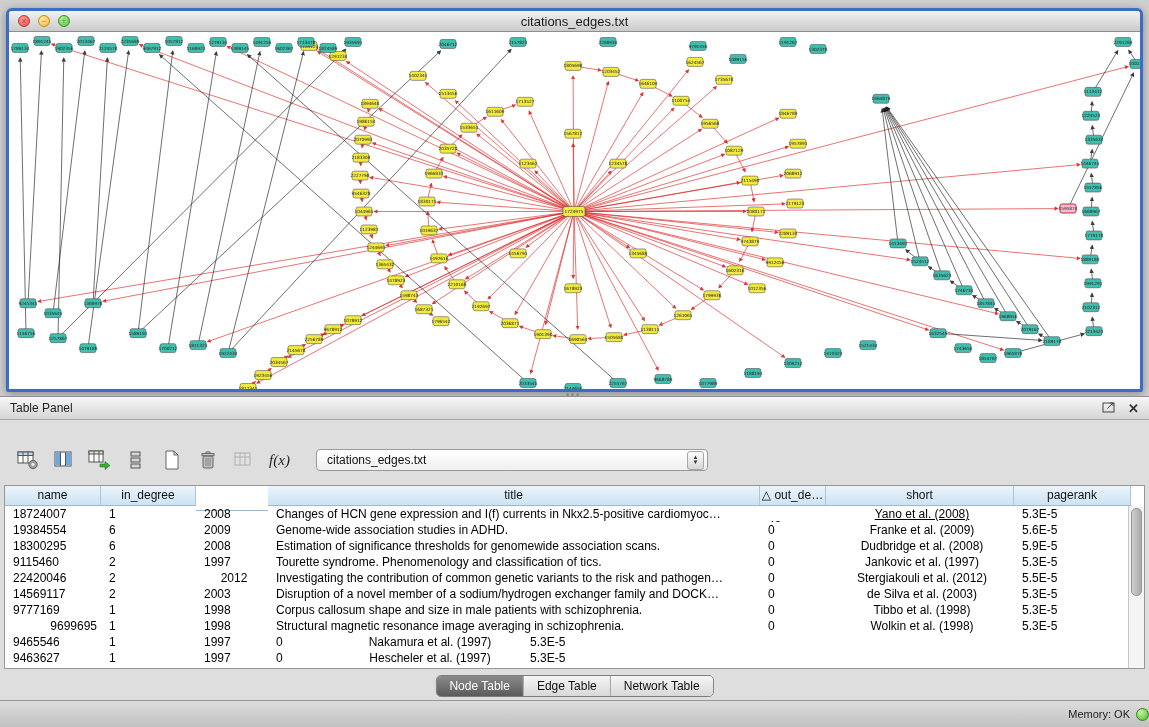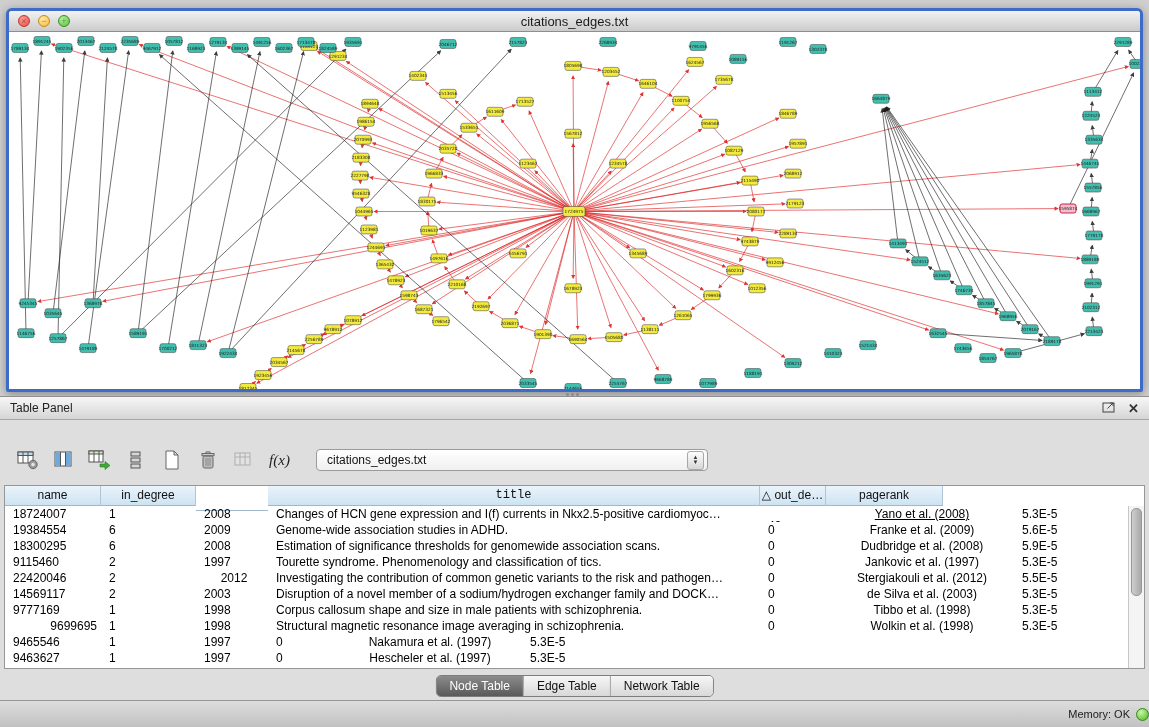--- a/index.html
+++ b/index.html
@@ -893,22 +893,23 @@
       <span>citations_edges.txt</span>
       <span class="select-stepper">▲<br>▼</span>
     </div>
   </div>
 
   <div class="table-wrap">
     <div class="thead" id="thead">
         <div class="th" style="width: 96px;">name</div>
         <div class="th" style="width: 95px;">in_degree</div>
         <div class="th" style="width: 72px; margin-top: 24px;">year</div>
-        <div class="th" style="width: 492px; font-family: Liberation Mono, monospace;">title</div>
+        <div class="th" style="width: 492px;">title</div>
         <div class="th" style="width: 66px;">△ out_de…</div>
+        <div class="th" style="width: 188px;">short</div>
         <div class="th" style="width: 117px;">pagerank</div>
       </div>
     <div id="tbody">
         <div class="trow">
           <div class="td" style="width: 96px; text-align: left;">18724007</div>
           <div class="td" style="width: 95px; text-align: left;">1</div>
           <div class="td" style="width: 72px; text-align: left;">2008</div>
           <div class="td" style="width: 492px; text-align: left;">Changes of HCN gene expression and I(f) currents in Nkx2.5-positive cardiomyoc…</div>
           <div class="td" style="width: 66px; text-align: left; margin-top: 12px;">49</div>
           <div class="td" style="width: 188px; text-align: center; text-decoration: underline;">Yano et al. (2008)</div>

